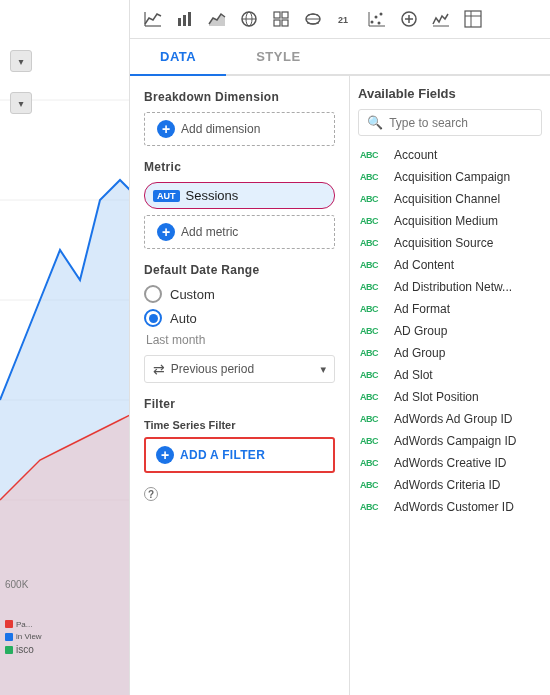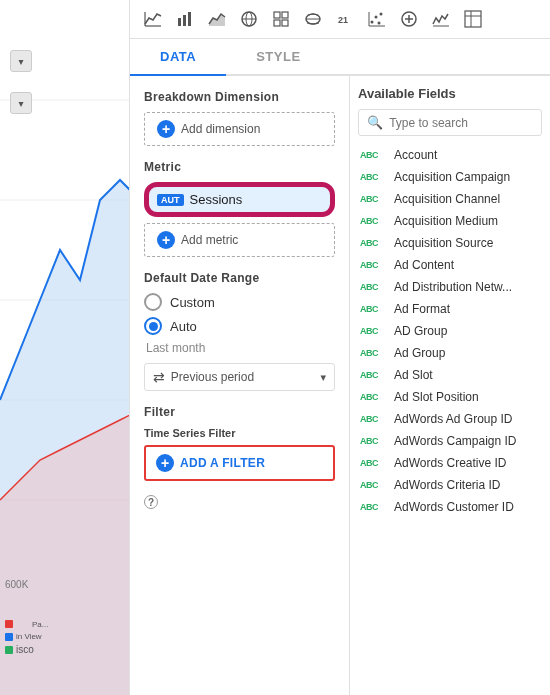--- a/index.html
+++ b/index.html
@@ -150,21 +150,21 @@
       font-weight: bold;
       flex-shrink: 0;
     }
 
     .metric-section {
       margin-bottom: 14px;
     }
 
     .metric-item {
       background: #e3f0fd;
-      border: 5px solid #be185d;
+      border: 1px solid #be185d;
       border-radius: 13px;
       padding: 5px 8px;
       display: flex;
       align-items: center;
       gap: 6px;
       margin-bottom: 6px;
     }
     .aut-badge {
       background: #1a73e8;
       color: #fff;
@@ -375,21 +375,21 @@
     </svg>
     
     <div class="sidebar-dots">
       <div class="sidebar-dot-btn">▾</div>
       <div class="sidebar-dot-btn">▾</div>
     </div>
     
     <div style="position:absolute; bottom:105px; left:5px; font-size:10px; color:#777;">600K</div>
     
     <div style="position:absolute; bottom:40px; left:5px; display:flex; flex-direction:column; gap:3px;">
-      <div style="display:flex;align-items:flex-start;gap:19px;">
+      <div style="display:flex;align-items:flex-start;gap:3px;">
         <div style="width:8px;height:8px;background:#e53935;border-radius:1px;"></div>
         <span style="font-size:8px;color:#555;">Pa...</span>
       </div>
       <div style="display:flex;align-items:center;gap:3px;">
         <div style="width:8px;height:8px;background:#1a73e8;border-radius:1px;"></div>
         <span style="font-size:8px;color:#555;">in View</span>
       </div>
       <div style="display:flex;align-items:center;gap:3px;">
         <div style="width:8px;height:8px;background:#27ae60;border-radius:1px;"></div>
         <span style="font-size:10px;color:#555;">isco</span>

